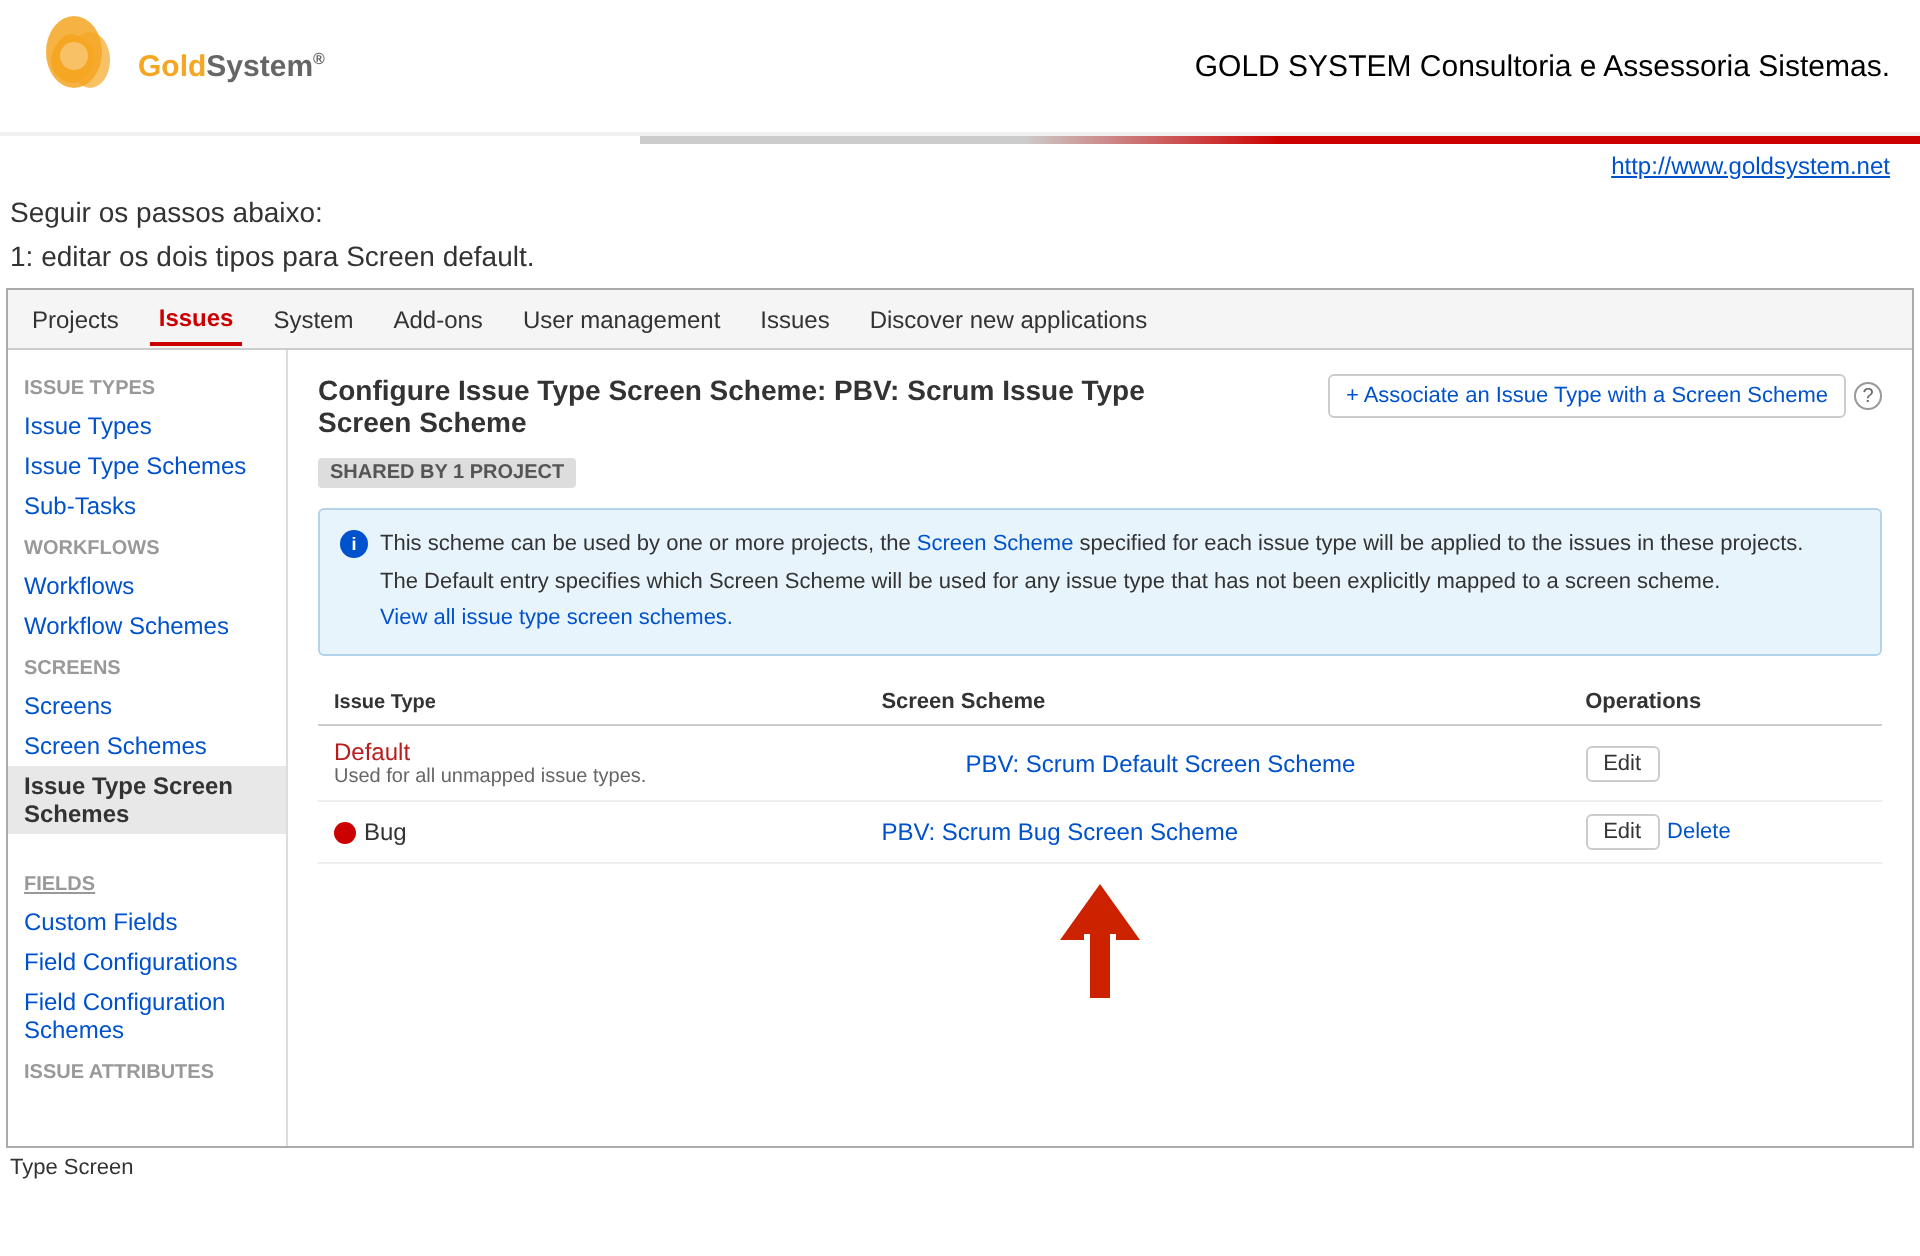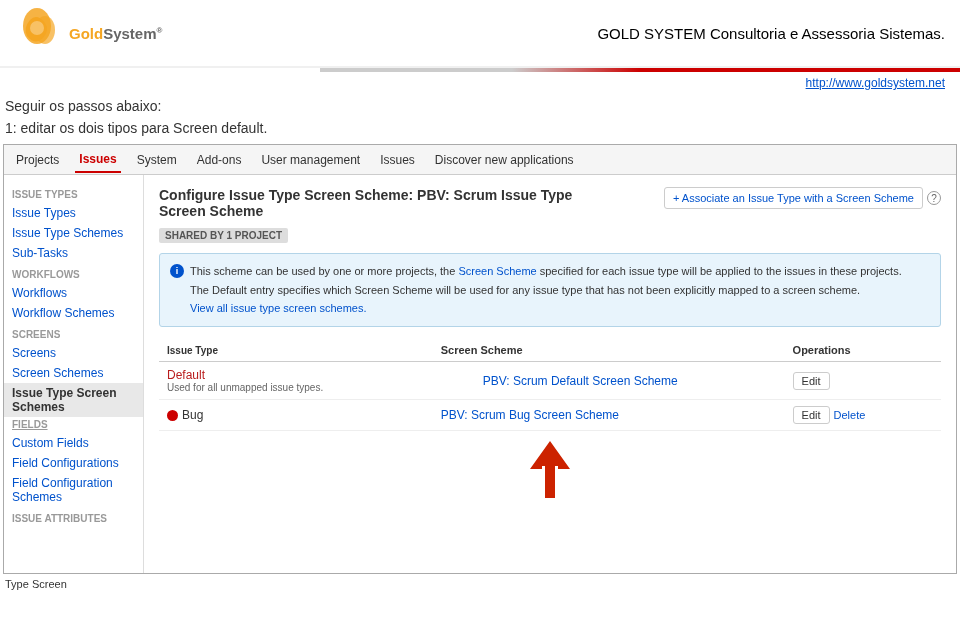--- a/index.html
+++ b/index.html
@@ -69,21 +69,21 @@
       </div>
 
       <div>
         <div style="font-size:10px; font-weight:bold; color:#999; text-transform:uppercase; padding:6px 8px 3px 8px;">SCREENS</div>
         <div style="padding:3px 8px; font-size:12px; color:#0052cc; cursor:pointer;">Screens</div>
         <div style="padding:3px 8px; font-size:12px; color:#0052cc; cursor:pointer;">Screen Schemes</div>
         <div style="padding:3px 8px; font-size:12px; color:#333; font-weight:bold; background:#e8e8e8; cursor:pointer;">Issue Type Screen Schemes</div>
       </div>
 
       <div>
-        <div style="font-size:10px; font-weight:bold; color:#999; text-transform:uppercase; padding:2px 8px 3px 8px;text-decoration:underline;">FIELDS</div>
+        <div style="font-size:10px; font-weight:bold; color:#999; text-transform:uppercase; padding:20px 8px 3px 8px;text-decoration:underline;">FIELDS</div>
         <div style="padding:3px 8px; font-size:12px; color:#0052cc; cursor:pointer;">Custom Fields</div>
         <div style="padding:3px 8px; font-size:12px; color:#0052cc; cursor:pointer;">Field Configurations</div>
         <div style="padding:3px 8px; font-size:12px; color:#0052cc; cursor:pointer;">Field Configuration Schemes</div>
       </div>
 
       <div>
         <div style="font-size:10px; font-weight:bold; color:#999; text-transform:uppercase; padding:6px 8px 3px 8px;">ISSUE ATTRIBUTES</div>
       </div>
 
     </div>

